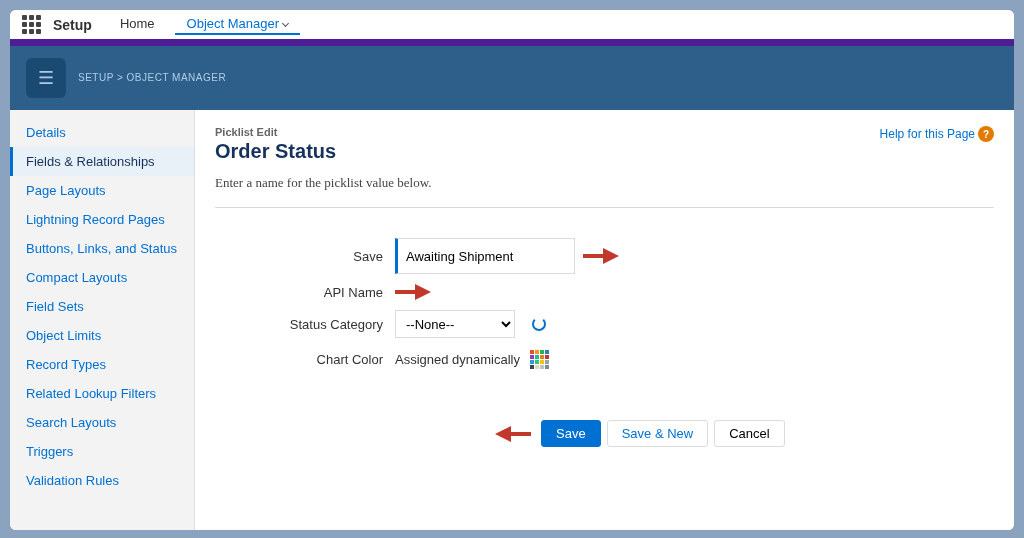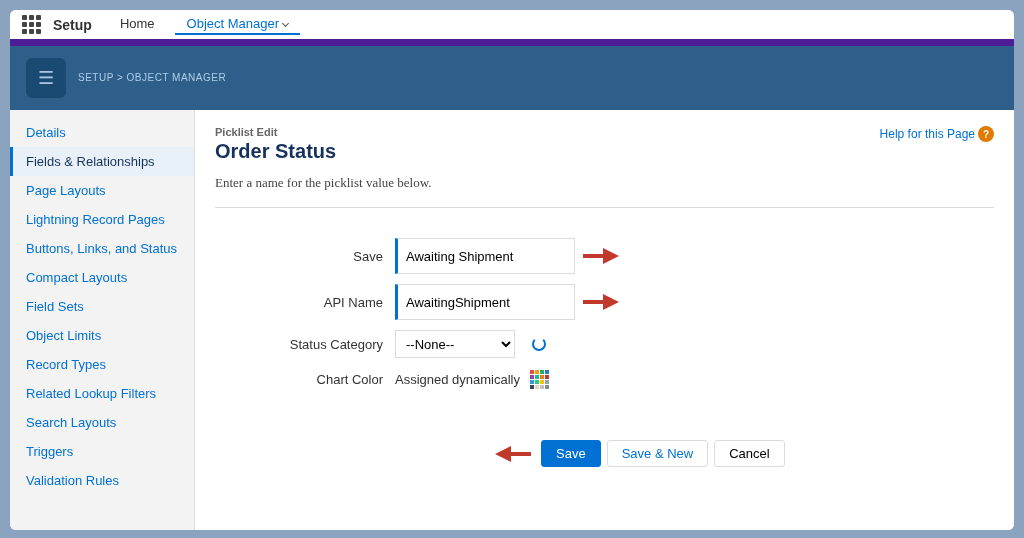--- a/index.html
+++ b/index.html
@@ -379,21 +379,20 @@
 
             <svg class="inline-arrow" width="36" height="16" viewBox="0 0 36 16">
               <polygon points="36,8 20,0 20,6 0,6 0,10 20,10 20,16" fill="#c0392b"></polygon>
             </svg>
           </div>
         </div>
 
         <div class="form-row">
           <label class="form-label">API Name</label>
           <div class="form-input-wrap">
-            <input class="form-input" type="text" value="AwaitingShipment" style="">
 
             <svg class="inline-arrow" width="36" height="16" viewBox="0 0 36 16">
               <polygon points="36,8 20,0 20,6 0,6 0,10 20,10 20,16" fill="#c0392b"></polygon>
             </svg>
           </div>
         </div>
 
         <div class="form-row">
           <label class="form-label">Status Category</label>
           <div class="form-select-wrap">

